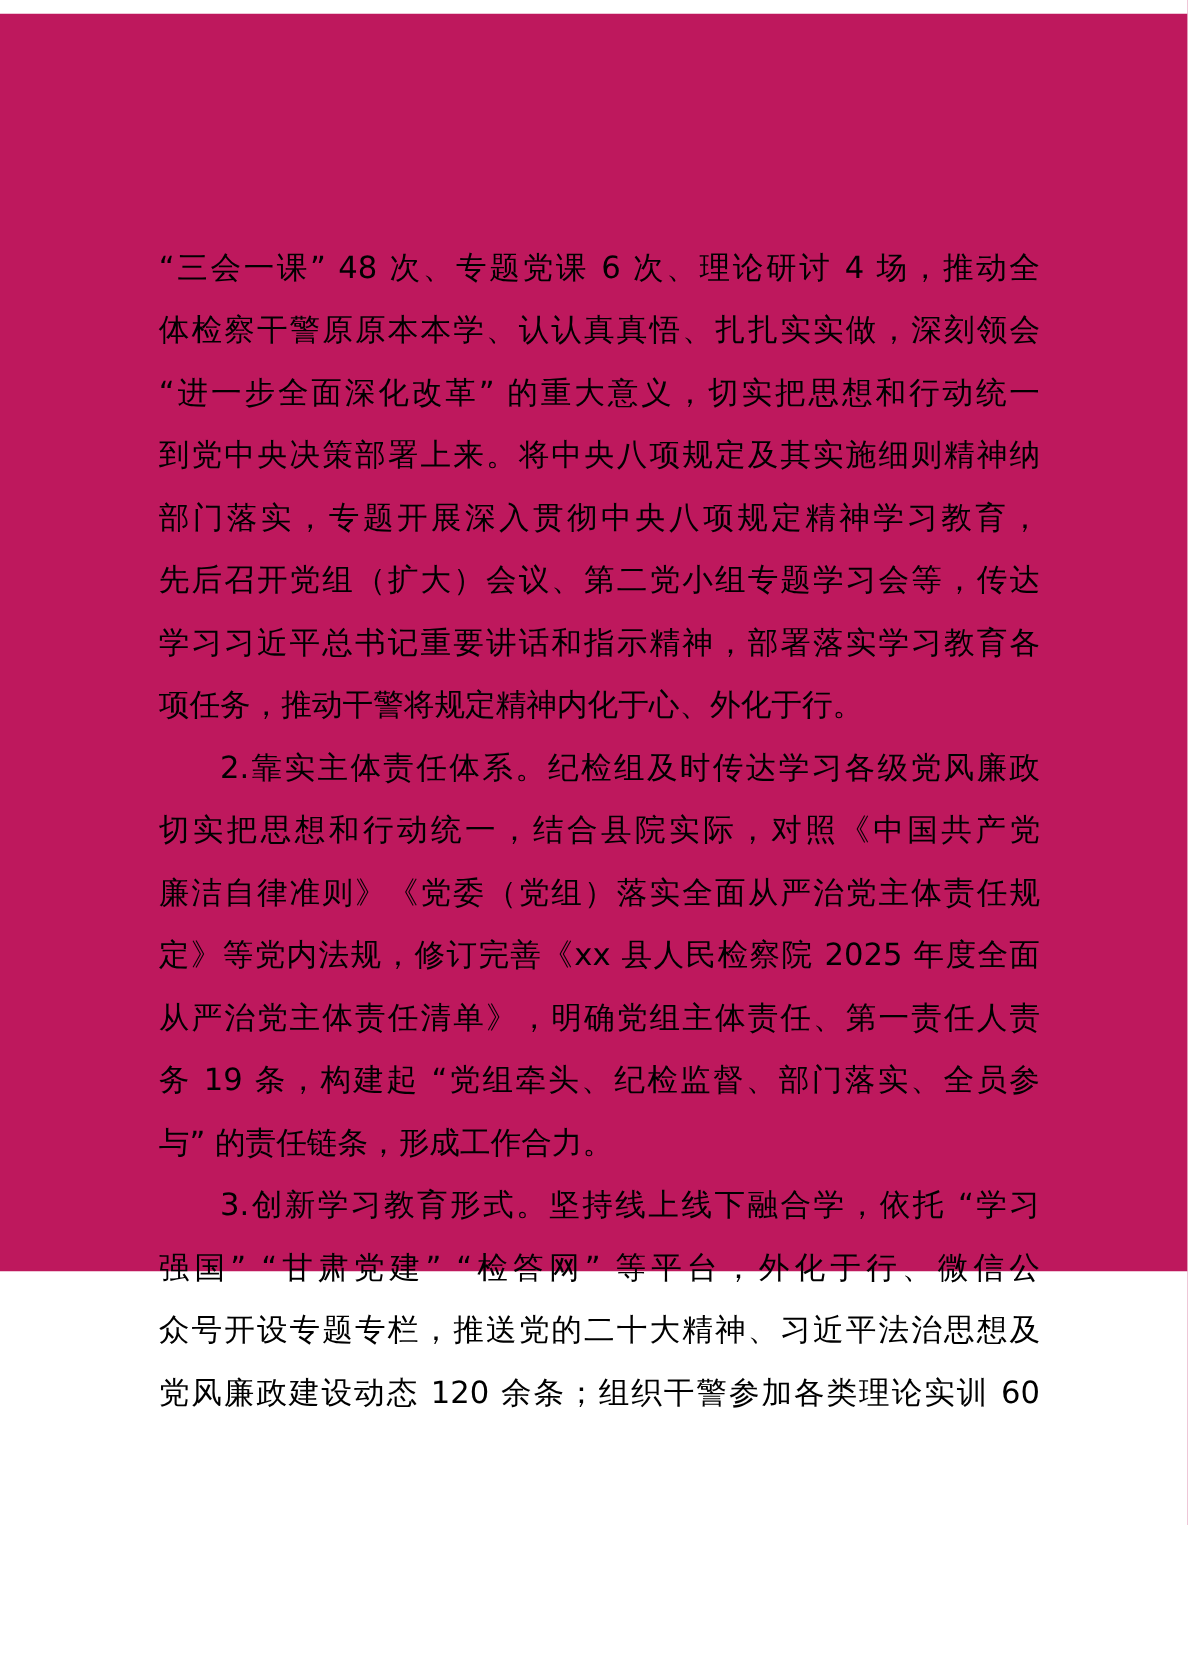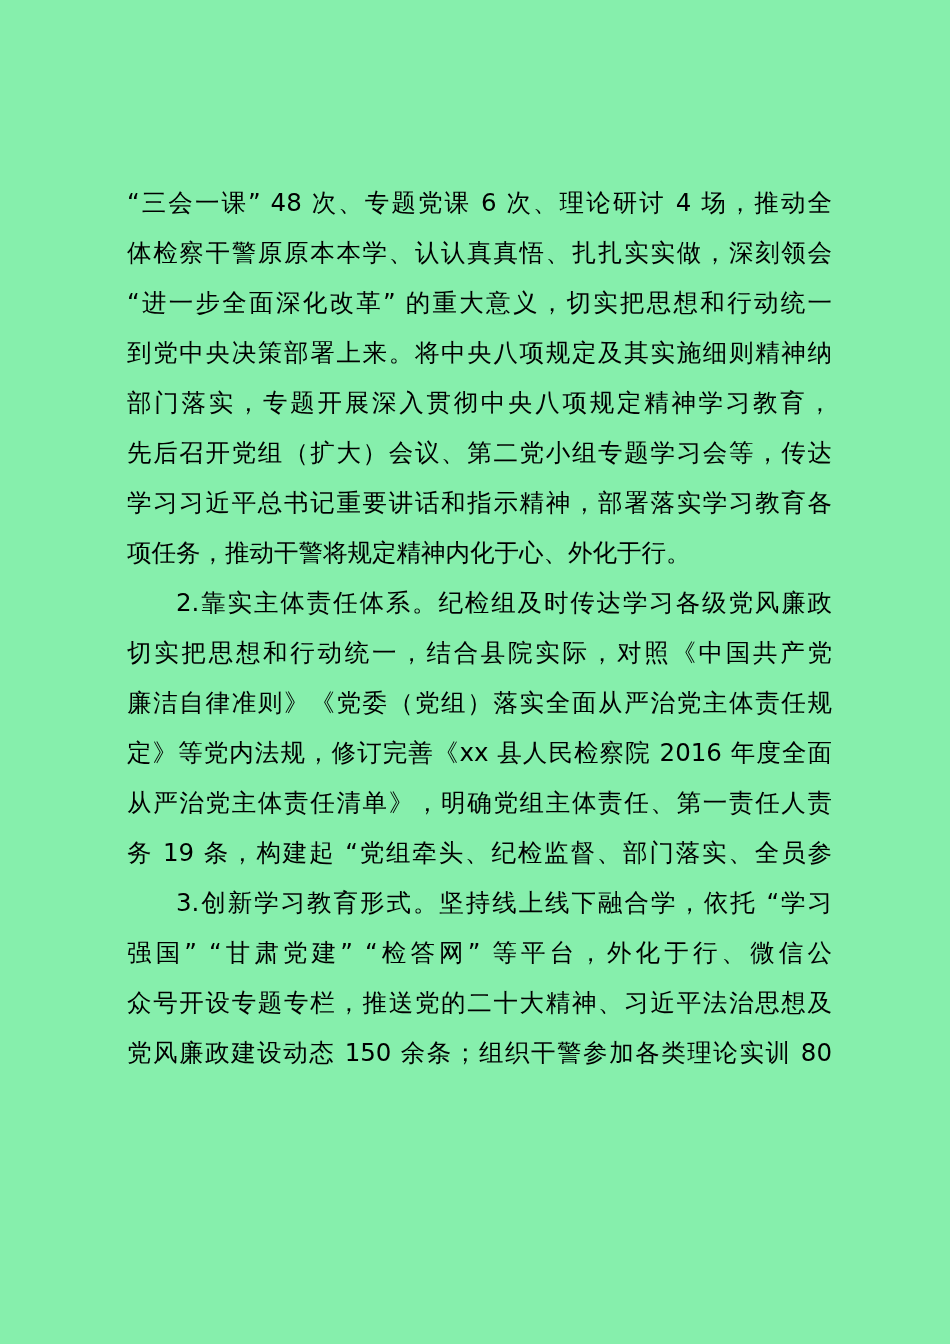--- a/index.html
+++ b/index.html
@@ -11,24 +11,24 @@
       width: 950px;
       height: 1344px;
       position: relative;
       overflow: hidden;
       font-family: "DejaVu Sans", "Liberation Sans", sans-serif;
       color: #000000;
     }
     .page {
       position: absolute;
       left: 0;
-      top: 0;
+      top: 11px;
       width: 950px;
-      height: 1344px;
-      background: #86efac;
+      height: 1006px;
+      background: #be185d;
     }
     .body-text {
       position: absolute;
       left: 127px;
       top: 178px;
       width: 705px;
     }
     .line {
       display: block;
       height: 50px;
@@ -60,26 +60,27 @@
       <span class="line">部门落实，专题开展深入贯彻中央八项规定精神学习教育，</span>
       <span class="line">先后召开党组（扩大）会议、第二党小组专题学习会等，传达</span>
       <span class="line">学习习近平总书记重要讲话和指示精神，部署落实学习教育各</span>
       <span class="line last">项任务，推动干警将规定精神内化于心、外化于行。</span>
     </div>
 
     <div>
       <span class="line indent">2.靠实主体责任体系。纪检组及时传达学习各级党风廉政</span>
       <span class="line">切实把思想和行动统一，结合县院实际，对照《中国共产党</span>
       <span class="line">廉洁自律准则》《党委（党组）落实全面从严治党主体责任规</span>
-      <span class="line">定》等党内法规，修订完善《xx 县人民检察院 2016 年度全面</span>
+      <span class="line">定》等党内法规，修订完善《xx 县人民检察院 2025 年度全面</span>
       <span class="line">从严治党主体责任清单》，明确党组主体责任、第一责任人责</span>
       <span class="line">务 19 条，构建起 “党组牵头、纪检监督、部门落实、全员参</span>
+      <span class="line last">与” 的责任链条，形成工作合力。</span>
     </div>
 
     <div>
       <span class="line indent">3.创新学习教育形式。坚持线上线下融合学，依托 “学习</span>
       <span class="line">强国” “甘肃党建” “检答网” 等平台，外化于行、微信公</span>
       <span class="line">众号开设专题专栏，推送党的二十大精神、习近平法治思想及</span>
-      <span class="line">党风廉政建设动态 150 余条；组织干警参加各类理论实训 80</span>
+      <span class="line">党风廉政建设动态 120 余条；组织干警参加各类理论实训 60</span>
     </div>
 
   </div>
 </div>
 
 </body></html>

